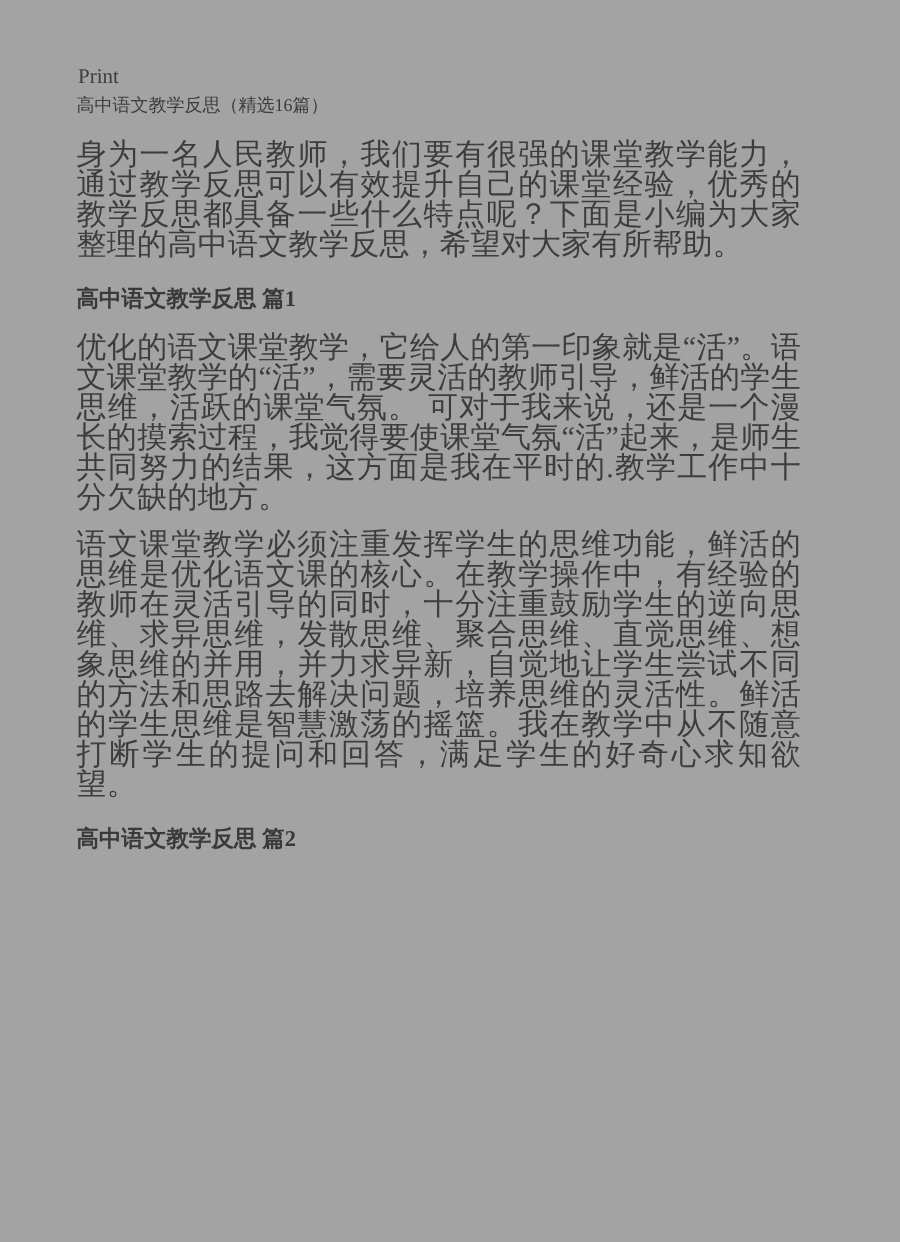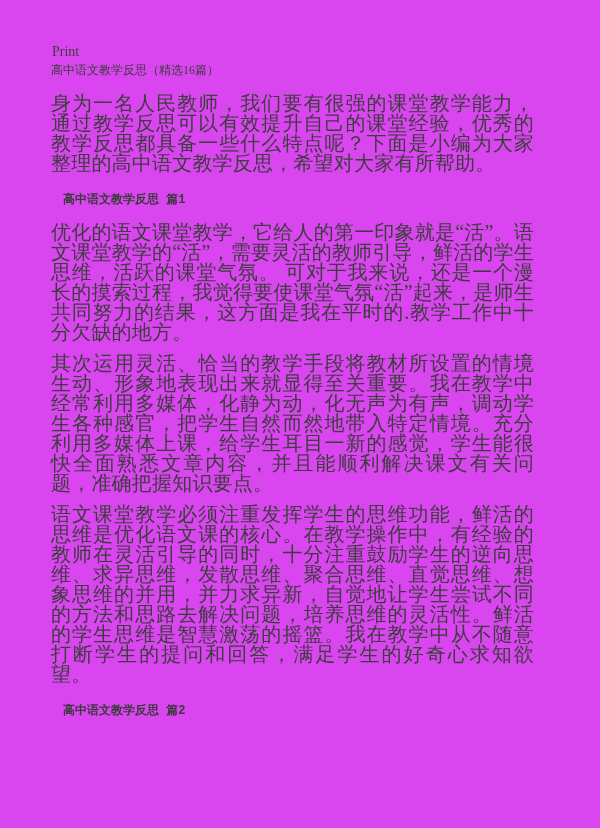--- a/index.html
+++ b/index.html
@@ -9,21 +9,21 @@
     background: #ffffff;
     overflow: hidden;
     font-family: "Liberation Serif", "DejaVu Serif", serif;
     color: #3d3d3d;
   }
   .page {
     box-sizing: border-box;
     width: 600px;
     height: 828px;
     padding: 42px 66px 20px 51px;
-    background: #d946ef;
+    background: #a3a3a3;
   }
   .print-link {
     font-size: 14px;
     line-height: 16px;
     color: #3d3d3d;
     cursor: pointer;
     display: inline-block;
     margin: 0 0 0 1px;
   }
   .doc-title {
@@ -41,45 +41,43 @@
     margin: 0 0 13px 0;
   }
   .doc-paragraph {
     font-size: 20px;
     line-height: 20px;
     text-align: justify;
     margin: 0 0 11px 0;
     letter-spacing: 0.2px;
   }
   .section-heading {
-    font-size: 12px;
+    font-size: 15px;
     font-weight: bold;
     line-height: 20px;
-    margin: 17px 0 12px 12px;
+    margin: 17px 0 12px 0;
     color: #3a3a3a;
-    font-family: Liberation Mono, monospace;
   }
 </style>
 </head>
 <body>
 
 <div class="page">
 
   <span class="print-link">Print</span>
 
 
   <p class="doc-subtitle">高中语文教学反思（精选16篇）</p>
 
   <p class="doc-paragraph">身为一名人民教师，我们要有很强的课堂教学能力，通过教学反思可以有效提升自己的课堂经验，优秀的教学反思都具备一些什么特点呢？下面是小编为大家整理的高中语文教学反思，希望对大家有所帮助。</p>
 
   <h2 class="section-heading">高中语文教学反思 篇1</h2>
 
   <p class="doc-paragraph">优化的语文课堂教学，它给人的第一印象就是“活”。语文课堂教学的“活”，需要灵活的教师引导，鲜活的学生思维，活跃的课堂气氛。 可对于我来说，还是一个漫长的摸索过程，我觉得要使课堂气氛“活”起来，是师生共同努力的结果，这方面是我在平时的.教学工作中十分欠缺的地方。</p>
 
 
-  <p class="doc-paragraph">其次运用灵活、恰当的教学手段将教材所设置的情境生动、形象地表现出来就显得至关重要。我在教学中经常利用多媒体，化静为动，化无声为有声，调动学生各种感官，把学生自然而然地带入特定情境。充分利用多媒体上课，给学生耳目一新的感觉，学生能很快全面熟悉文章内容，并且能顺利解决课文有关问题，准确把握知识要点。</p>
 
   <p class="doc-paragraph">语文课堂教学必须注重发挥学生的思维功能，鲜活的思维是优化语文课的核心。在教学操作中，有经验的教师在灵活引导的同时，十分注重鼓励学生的逆向思维、求异思维，发散思维、聚合思维、直觉思维、想象思维的并用，并力求异新，自觉地让学生尝试不同的方法和思路去解决问题，培养思维的灵活性。鲜活的学生思维是智慧激荡的摇篮。我在教学中从不随意打断学生的提问和回答，满足学生的好奇心求知欲望。</p>
 
 
   <h2 class="section-heading">高中语文教学反思 篇2</h2>
 
 </div>
 
 </body></html>

